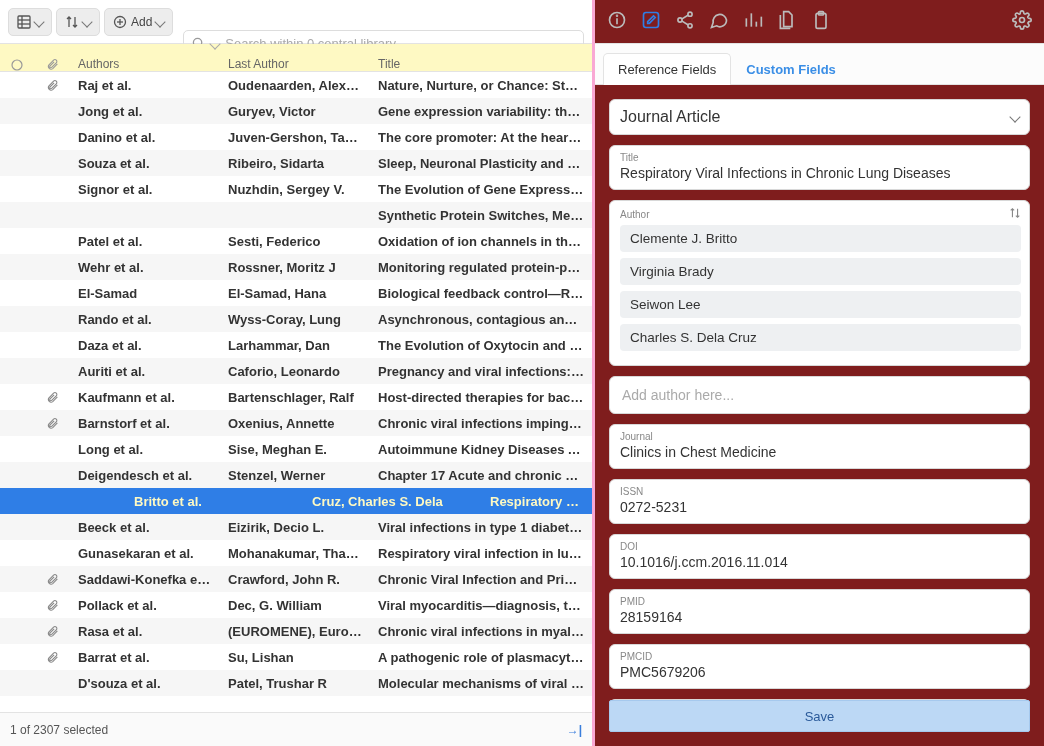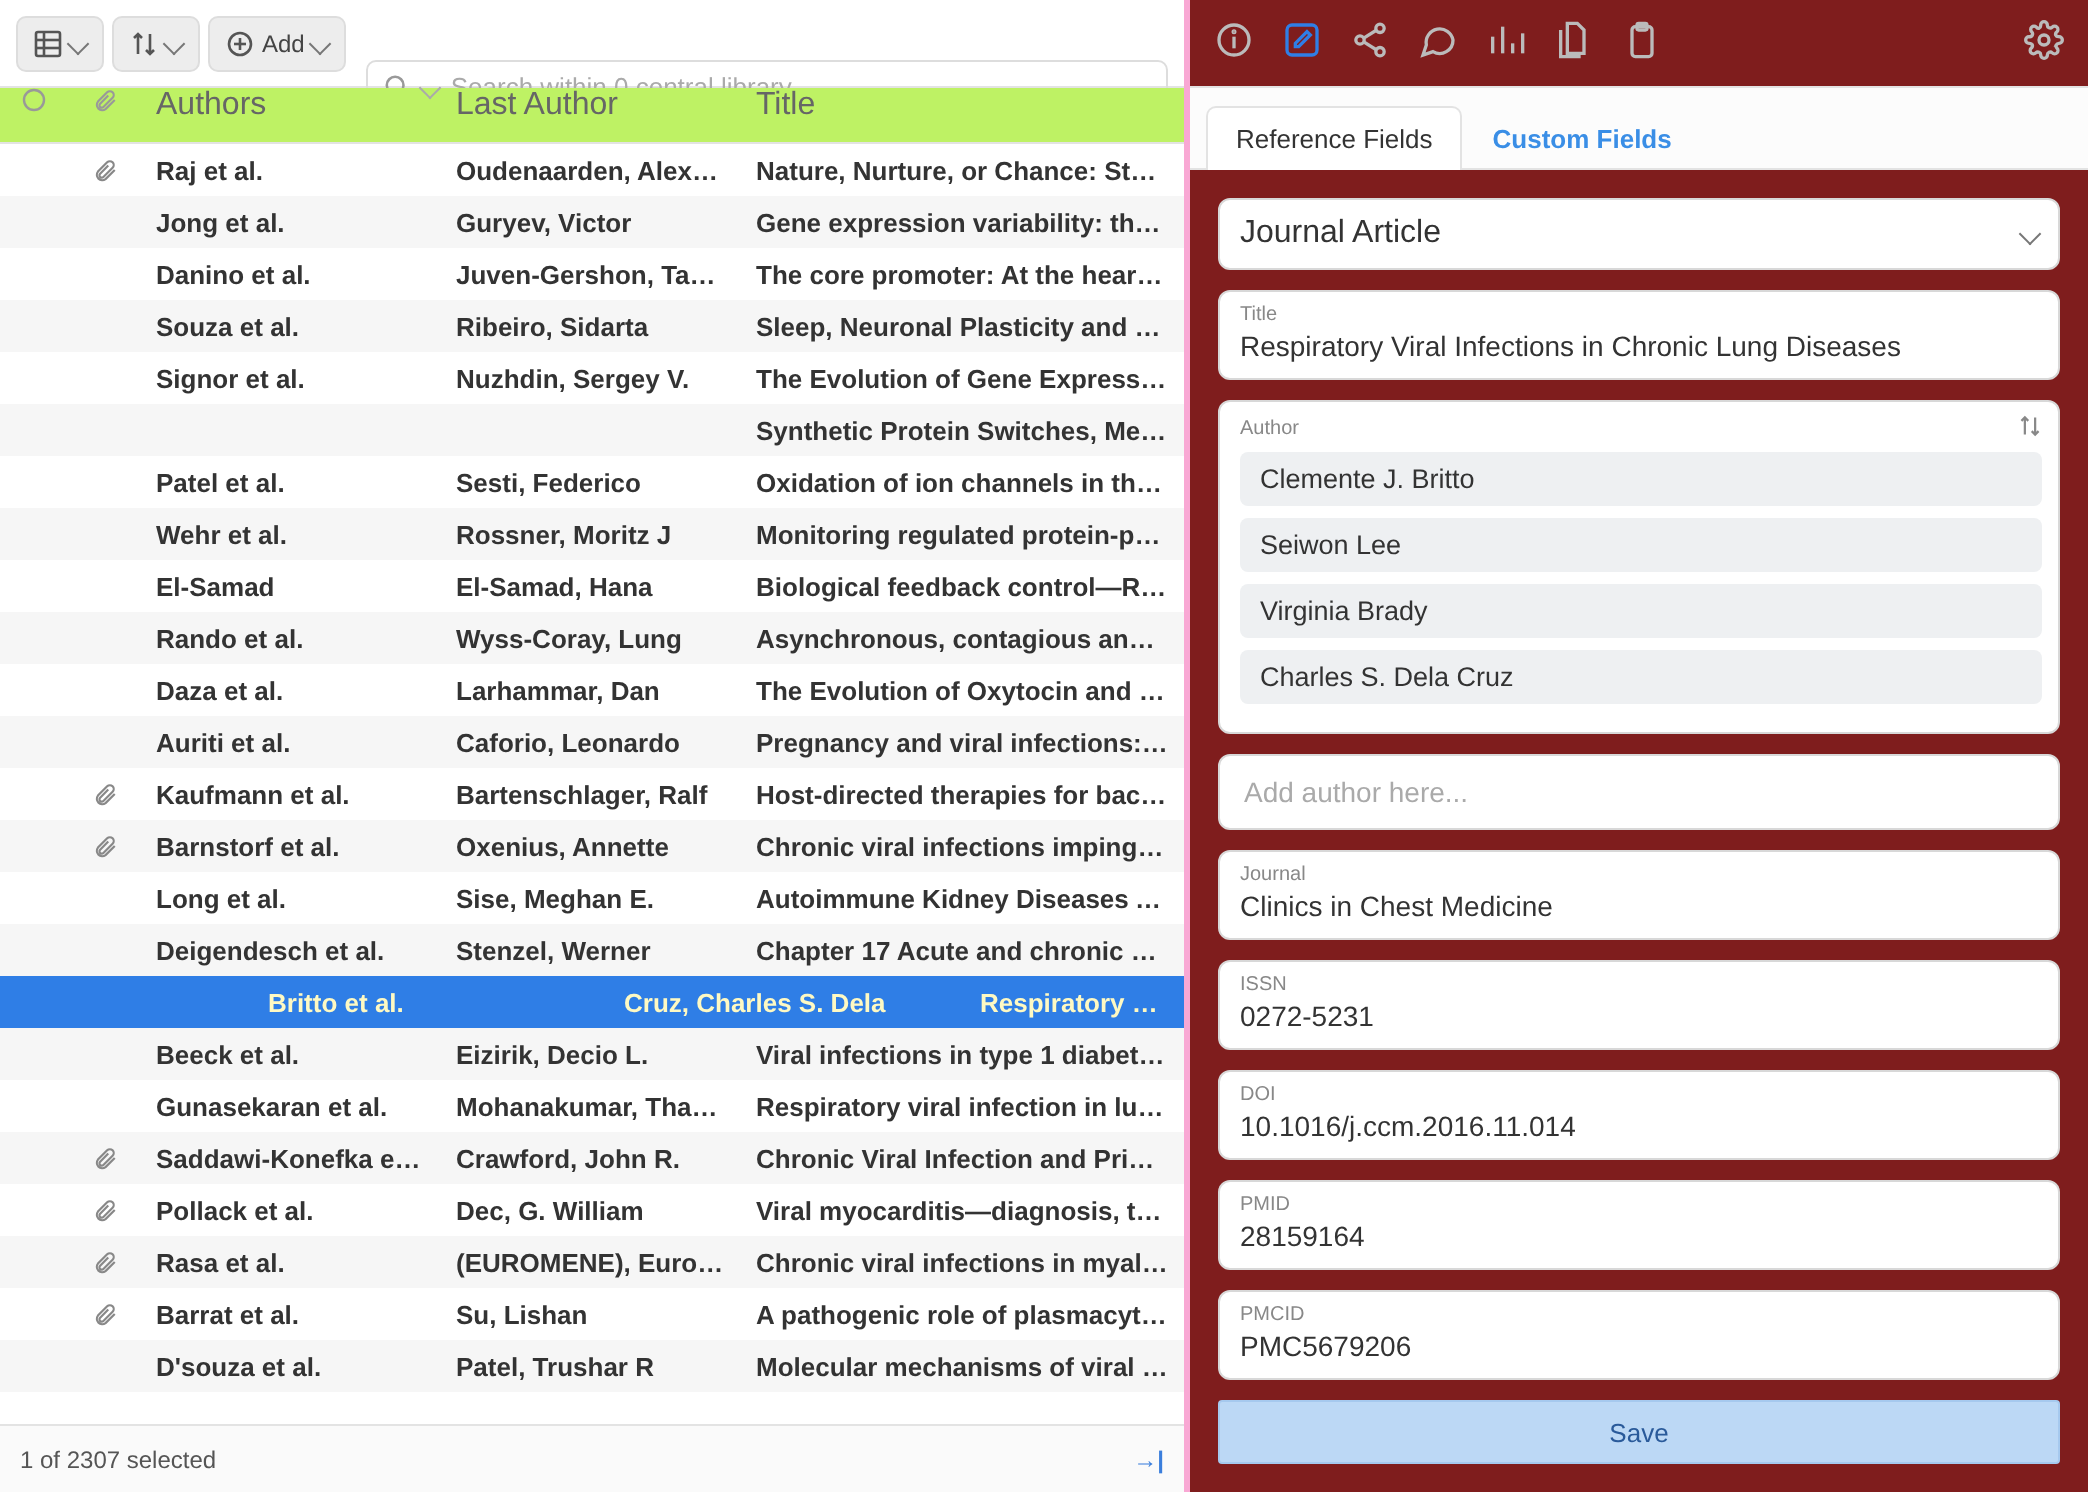--- a/index.html
+++ b/index.html
@@ -60,26 +60,26 @@
     outline: none;
     flex: 1;
     font-size: 13px;
     color: #333;
     background: transparent;
   }
   .search-input::placeholder { color: #aaa; }
   .columns {
     height: 28px;
     display: flex;
-    align-items: flex-start;
-    font-size: 16px;
+    align-items: flex-end;
+    font-size: 12px;
     font-weight: 500;
     color: #666;
     border-bottom: 1px solid #e3e3e3;
-    background: #bef264;
+    background: #fef9c3;
   }
   .columns > div { padding: 0 8px; }
   .col-circle { width: 34px; display:flex; justify-content:center; }
   .col-attach { width: 36px; display:flex; justify-content:center; }
   .col-authors { width: 150px; }
   .col-last { width: 150px; }
   .col-title { flex: 1; }
   .rows {
     flex: 1;
     overflow: hidden;
@@ -565,22 +565,22 @@
     <div class="author-field">
       <div class="label-row">
         <span>Author</span>
         <span><svg width="12" height="12" viewBox="0 0 14 14" fill="none" stroke="#888" stroke-width="1.3">
               <path d="M4 2 L4 12 M2 4 L4 2 L6 4"></path>
               <path d="M10 12 L10 2 M8 10 L10 12 L12 10"></path>
             </svg></span>
       </div>
       <div id="author-chips">
           <div class="author-chip">Clemente J. Britto</div>
+          <div class="author-chip">Virginia Brady</div>
           <div class="author-chip">Seiwon Lee</div>
-          <div class="author-chip">Virginia Brady</div>
           <div class="author-chip">Charles S. Dela Cruz</div>
         </div>
     </div>
 
     <div class="add-author">Add author here...</div>
 
     <div class="field">
       <div class="label">Journal</div>
       <div class="value">Clinics in Chest Medicine</div>
     </div>

